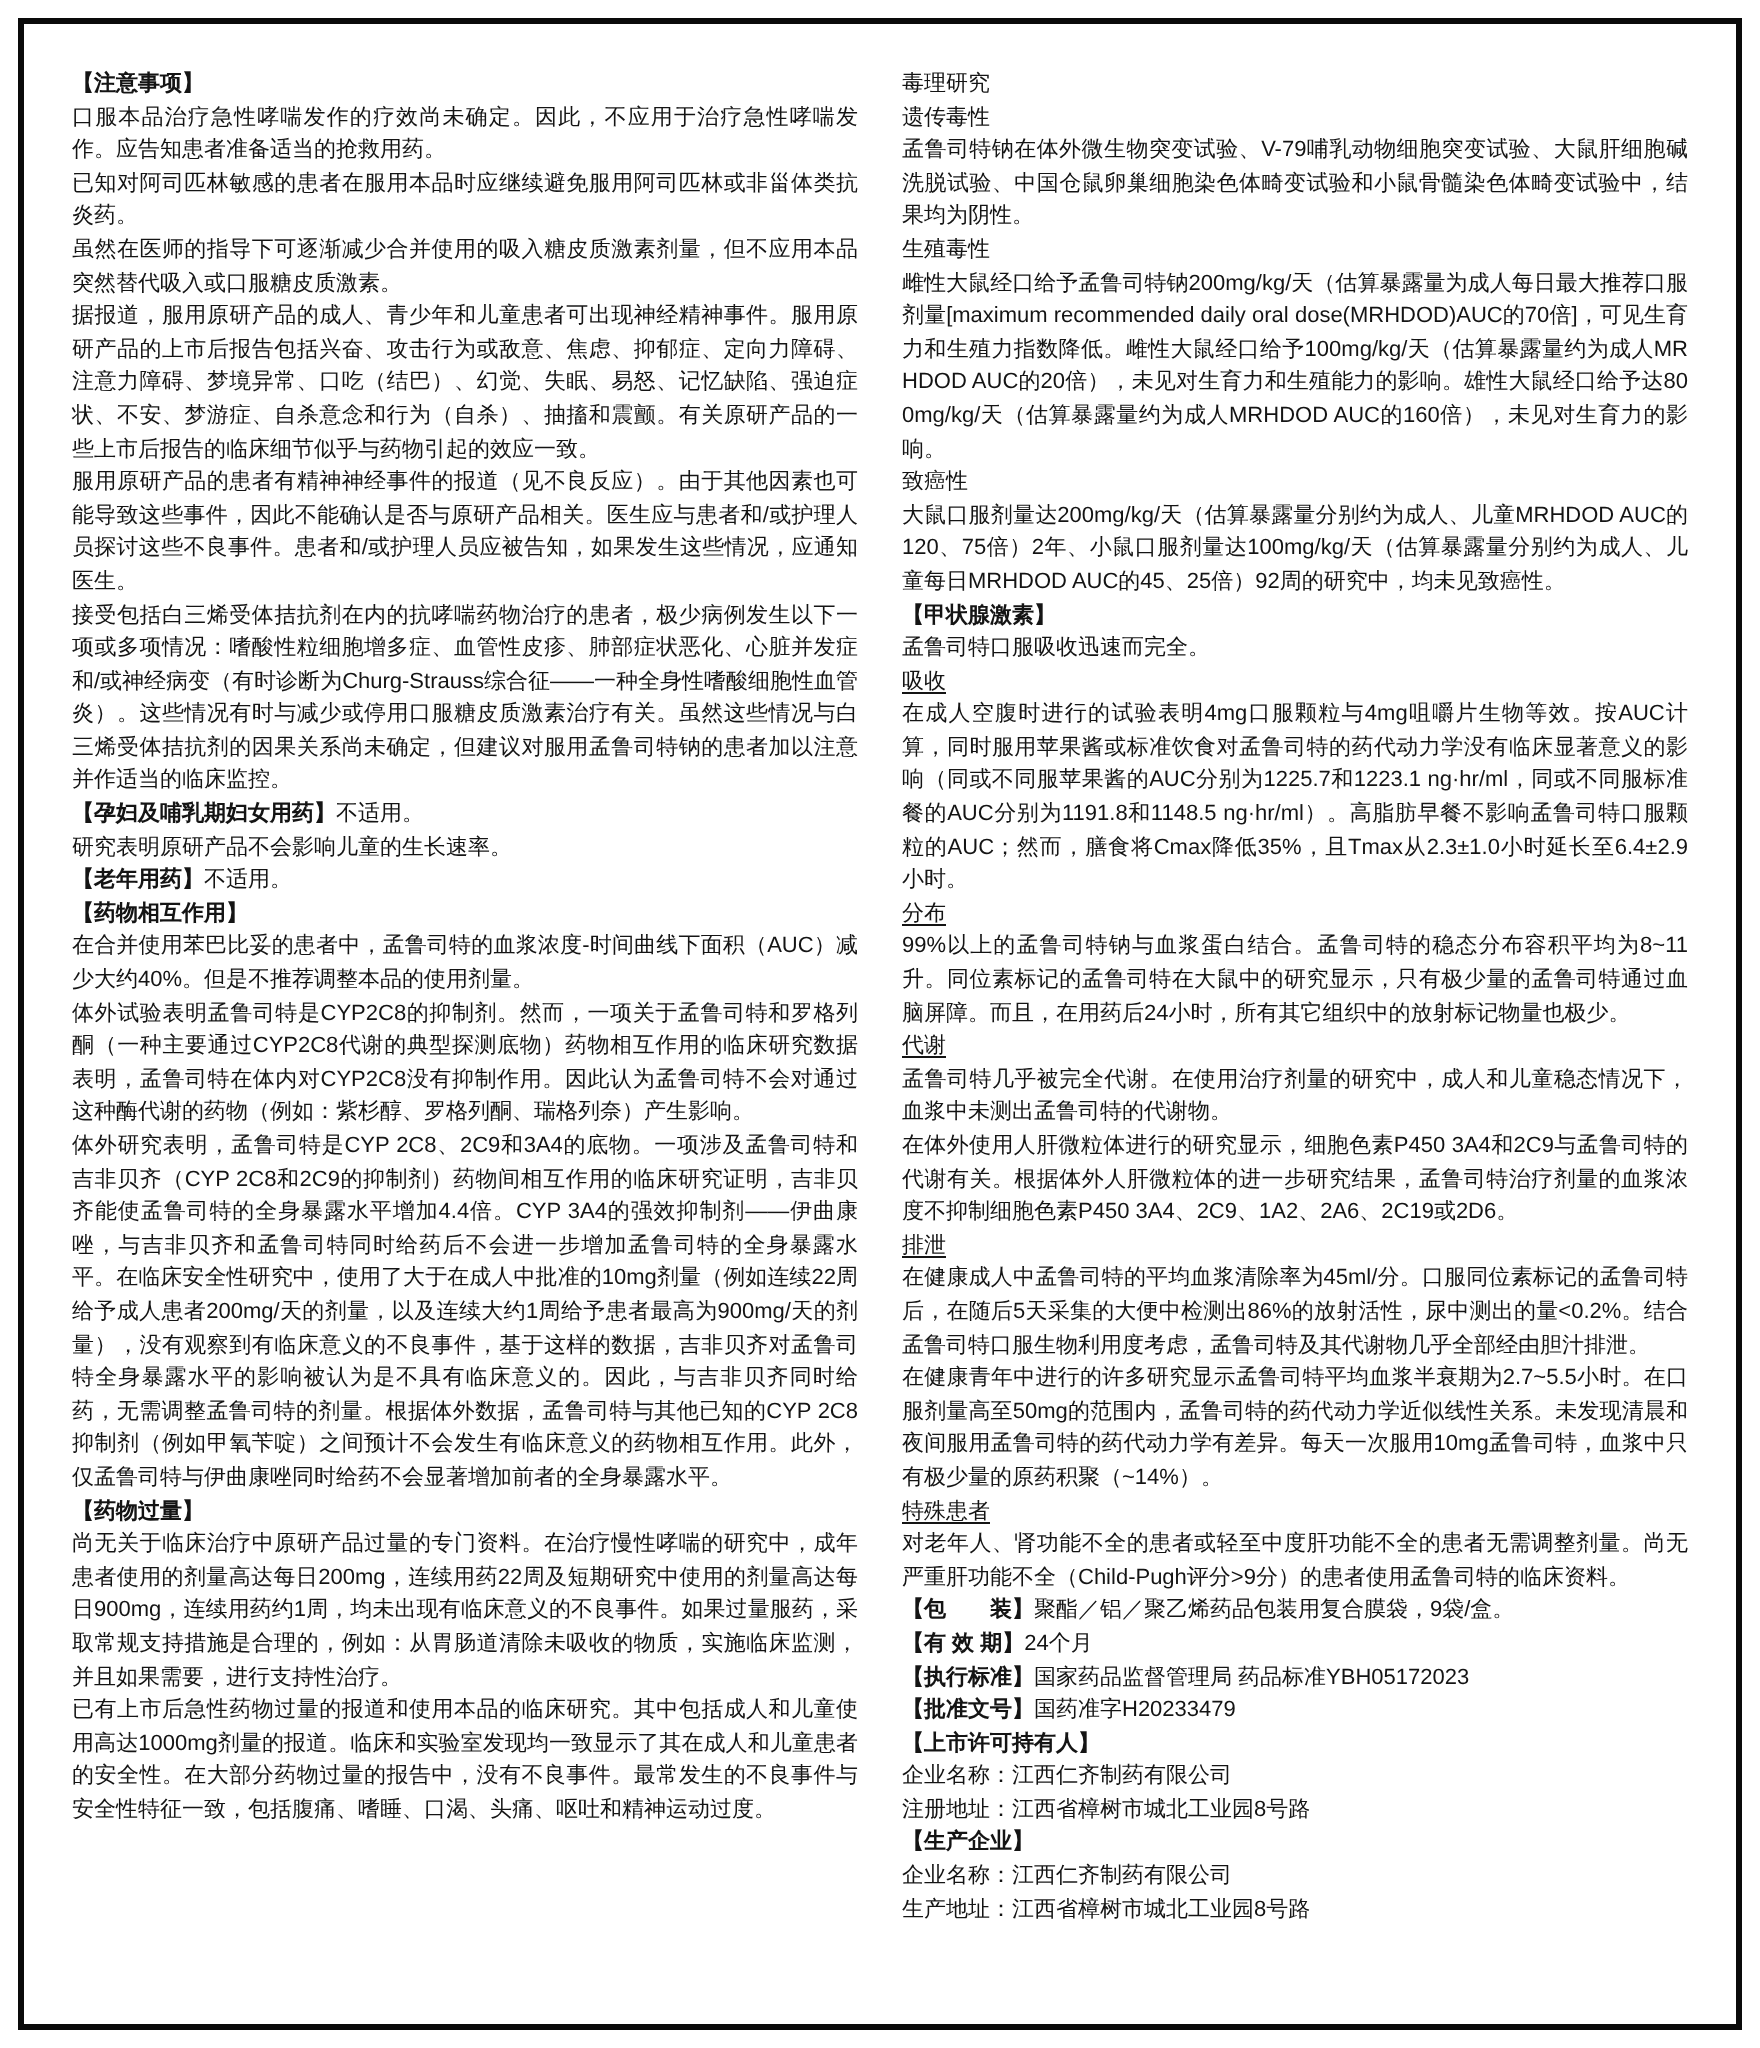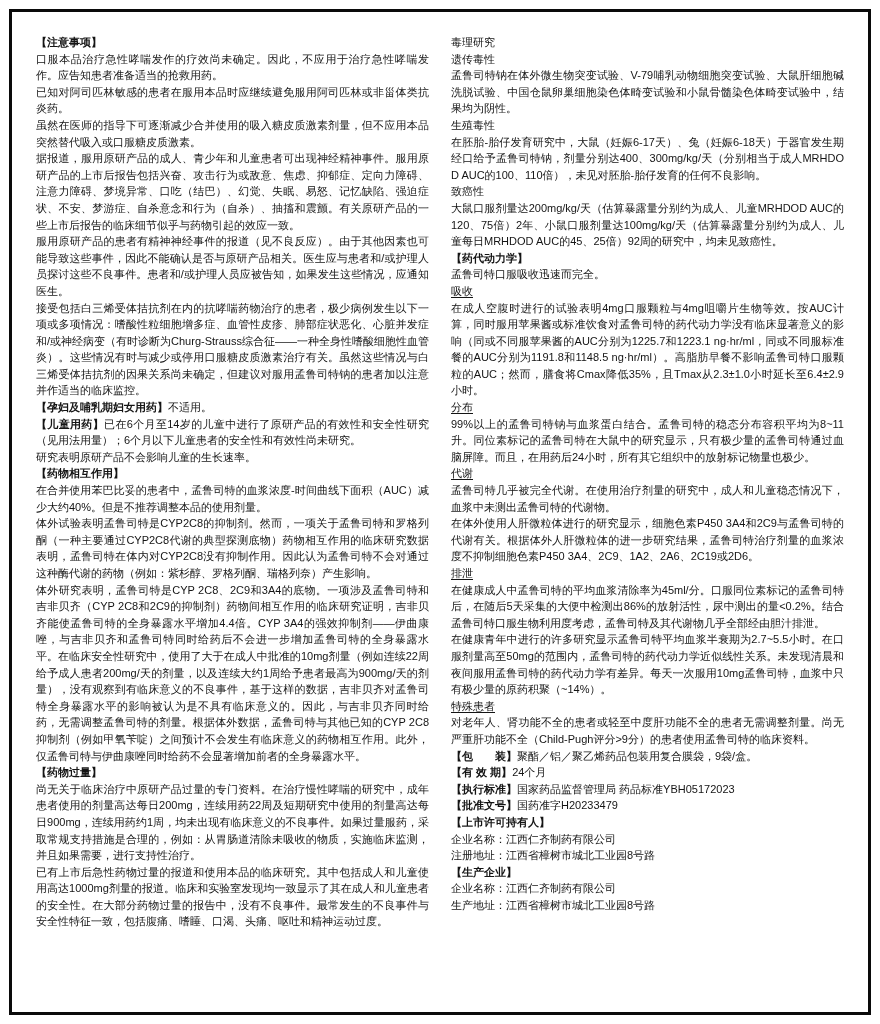--- a/index.html
+++ b/index.html
@@ -55,39 +55,39 @@
     <div class="cols">
       <div class="col">
           <p class="blk v-heading"><span class="bhead">【注意事项】</span></p>
           <p class="blk v-para"><span>口服本品治疗急性哮喘发作的疗效尚未确定。因此，不应用于治疗急性哮喘发作。应告知患者准备适当的抢救用药。</span></p>
           <p class="blk v-para"><span>已知对阿司匹林敏感的患者在服用本品时应继续避免服用阿司匹林或非甾体类抗炎药。</span></p>
           <p class="blk v-para"><span>虽然在医师的指导下可逐渐减少合并使用的吸入糖皮质激素剂量，但不应用本品突然替代吸入或口服糖皮质激素。</span></p>
           <p class="blk v-para"><span>据报道，服用原研产品的成人、青少年和儿童患者可出现神经精神事件。服用原研产品的上市后报告包括兴奋、攻击行为或敌意、焦虑、抑郁症、定向力障碍、注意力障碍、梦境异常、口吃（结巴）、幻觉、失眠、易怒、记忆缺陷、强迫症状、不安、梦游症、自杀意念和行为（自杀）、抽搐和震颤。有关原研产品的一些上市后报告的临床细节似乎与药物引起的效应一致。</span></p>
           <p class="blk v-para"><span>服用原研产品的患者有精神神经事件的报道（见不良反应）。由于其他因素也可能导致这些事件，因此不能确认是否与原研产品相关。医生应与患者和/或护理人员探讨这些不良事件。患者和/或护理人员应被告知，如果发生这些情况，应通知医生。</span></p>
           <p class="blk v-para"><span>接受包括白三烯受体拮抗剂在内的抗哮喘药物治疗的患者，极少病例发生以下一项或多项情况：嗜酸性粒细胞增多症、血管性皮疹、肺部症状恶化、心脏并发症和/或神经病变（有时诊断为Churg-Strauss综合征——一种全身性嗜酸细胞性血管炎）。这些情况有时与减少或停用口服糖皮质激素治疗有关。虽然这些情况与白三烯受体拮抗剂的因果关系尚未确定，但建议对服用孟鲁司特钠的患者加以注意并作适当的临床监控。</span></p>
           <p class="blk v-inline"><span class="bhead">【孕妇及哺乳期妇女用药】</span><span>不适用。</span></p>
-          <p class="blk v-inline"><span class="bhead">【儿童用药】</span><span>已在6个月至14岁的儿童中进行了原研产品的有效性和安全性研究（见用法用量）；6个月以下儿童患者的安全性和有效性尚未研究。</span></p>
           <p class="blk v-para"><span>研究表明原研产品不会影响儿童的生长速率。</span></p>
+          <p class="blk v-inline"><span class="bhead">【老年用药】</span><span>不适用。</span></p>
           <p class="blk v-heading"><span class="bhead">【药物相互作用】</span></p>
           <p class="blk v-para"><span>在合并使用苯巴比妥的患者中，孟鲁司特的血浆浓度-时间曲线下面积（AUC）减少大约40%。但是不推荐调整本品的使用剂量。</span></p>
           <p class="blk v-para"><span>体外试验表明孟鲁司特是CYP2C8的抑制剂。然而，一项关于孟鲁司特和罗格列酮（一种主要通过CYP2C8代谢的典型探测底物）药物相互作用的临床研究数据表明，孟鲁司特在体内对CYP2C8没有抑制作用。因此认为孟鲁司特不会对通过这种酶代谢的药物（例如：紫杉醇、罗格列酮、瑞格列奈）产生影响。</span></p>
           <p class="blk v-para"><span>体外研究表明，孟鲁司特是CYP 2C8、2C9和3A4的底物。一项涉及孟鲁司特和吉非贝齐（CYP 2C8和2C9的抑制剂）药物间相互作用的临床研究证明，吉非贝齐能使孟鲁司特的全身暴露水平增加4.4倍。CYP 3A4的强效抑制剂——伊曲康唑，与吉非贝齐和孟鲁司特同时给药后不会进一步增加孟鲁司特的全身暴露水平。在临床安全性研究中，使用了大于在成人中批准的10mg剂量（例如连续22周给予成人患者200mg/天的剂量，以及连续大约1周给予患者最高为900mg/天的剂量），没有观察到有临床意义的不良事件，基于这样的数据，吉非贝齐对孟鲁司特全身暴露水平的影响被认为是不具有临床意义的。因此，与吉非贝齐同时给药，无需调整孟鲁司特的剂量。根据体外数据，孟鲁司特与其他已知的CYP 2C8抑制剂（例如甲氧苄啶）之间预计不会发生有临床意义的药物相互作用。此外，仅孟鲁司特与伊曲康唑同时给药不会显著增加前者的全身暴露水平。</span></p>
           <p class="blk v-heading"><span class="bhead">【药物过量】</span></p>
           <p class="blk v-para"><span>尚无关于临床治疗中原研产品过量的专门资料。在治疗慢性哮喘的研究中，成年患者使用的剂量高达每日200mg，连续用药22周及短期研究中使用的剂量高达每日900mg，连续用药约1周，均未出现有临床意义的不良事件。如果过量服药，采取常规支持措施是合理的，例如：从胃肠道清除未吸收的物质，实施临床监测，并且如果需要，进行支持性治疗。</span></p>
           <p class="blk v-para"><span>已有上市后急性药物过量的报道和使用本品的临床研究。其中包括成人和儿童使用高达1000mg剂量的报道。临床和实验室发现均一致显示了其在成人和儿童患者的安全性。在大部分药物过量的报告中，没有不良事件。最常发生的不良事件与安全性特征一致，包括腹痛、嗜睡、口渴、头痛、呕吐和精神运动过度。</span></p>
         </div>
       <div class="col">
           <p class="blk v-subhead"><span>毒理研究</span></p>
           <p class="blk v-subhead"><span>遗传毒性</span></p>
           <p class="blk v-para"><span>孟鲁司特钠在体外微生物突变试验、V-79哺乳动物细胞突变试验、大鼠肝细胞碱洗脱试验、中国仓鼠卵巢细胞染色体畸变试验和小鼠骨髓染色体畸变试验中，结果均为阴性。</span></p>
           <p class="blk v-subhead"><span>生殖毒性</span></p>
-          <p class="blk v-para"><span>在胚胎-胎仔发育研究中，大鼠（妊娠6-17天）、兔（妊娠6-18天）于器官发生期经口给予孟鲁司特钠，剂量分别达400、300mg/kg/天（分别相当于成人MRHDOD AUC的100、110倍），未见对胚胎-胎仔发育的任何不良影响。</span></p>
+          <p class="blk v-para"><span>雌性大鼠经口给予孟鲁司特钠200mg/kg/天（估算暴露量为成人每日最大推荐口服剂量[maximum recommended daily oral dose(MRHDOD)AUC的70倍]，可见生育力和生殖力指数降低。雌性大鼠经口给予100mg/kg/天（估算暴露量约为成人MRHDOD AUC的20倍），未见对生育力和生殖能力的影响。雄性大鼠经口给予达800mg/kg/天（估算暴露量约为成人MRHDOD AUC的160倍），未见对生育力的影响。</span></p>
           <p class="blk v-subhead"><span>致癌性</span></p>
           <p class="blk v-para"><span>大鼠口服剂量达200mg/kg/天（估算暴露量分别约为成人、儿童MRHDOD AUC的120、75倍）2年、小鼠口服剂量达100mg/kg/天（估算暴露量分别约为成人、儿童每日MRHDOD AUC的45、25倍）92周的研究中，均未见致癌性。</span></p>
-          <p class="blk v-heading"><span class="bhead">【药代动力学】</span></p>
+          <p class="blk v-heading"><span class="bhead">【甲状腺激素】</span></p>
           <p class="blk v-para"><span>孟鲁司特口服吸收迅速而完全。</span></p>
           <p class="blk v-underhead"><span>吸收</span></p>
           <p class="blk v-para"><span>在成人空腹时进行的试验表明4mg口服颗粒与4mg咀嚼片生物等效。按AUC计算，同时服用苹果酱或标准饮食对孟鲁司特的药代动力学没有临床显著意义的影响（同或不同服苹果酱的AUC分别为1225.7和1223.1 ng·hr/ml，同或不同服标准餐的AUC分别为1191.8和1148.5 ng·hr/ml）。高脂肪早餐不影响孟鲁司特口服颗粒的AUC；然而，膳食将Cmax降低35%，且Tmax从2.3±1.0小时延长至6.4±2.9小时。</span></p>
           <p class="blk v-underhead"><span>分布</span></p>
           <p class="blk v-para"><span>99%以上的孟鲁司特钠与血浆蛋白结合。孟鲁司特的稳态分布容积平均为8~11升。同位素标记的孟鲁司特在大鼠中的研究显示，只有极少量的孟鲁司特通过血脑屏障。而且，在用药后24小时，所有其它组织中的放射标记物量也极少。</span></p>
           <p class="blk v-underhead"><span>代谢</span></p>
           <p class="blk v-para"><span>孟鲁司特几乎被完全代谢。在使用治疗剂量的研究中，成人和儿童稳态情况下，血浆中未测出孟鲁司特的代谢物。</span></p>
           <p class="blk v-para"><span>在体外使用人肝微粒体进行的研究显示，细胞色素P450 3A4和2C9与孟鲁司特的代谢有关。根据体外人肝微粒体的进一步研究结果，孟鲁司特治疗剂量的血浆浓度不抑制细胞色素P450 3A4、2C9、1A2、2A6、2C19或2D6。</span></p>
           <p class="blk v-underhead"><span>排泄</span></p>
           <p class="blk v-para"><span>在健康成人中孟鲁司特的平均血浆清除率为45ml/分。口服同位素标记的孟鲁司特后，在随后5天采集的大便中检测出86%的放射活性，尿中测出的量&lt;0.2%。结合孟鲁司特口服生物利用度考虑，孟鲁司特及其代谢物几乎全部经由胆汁排泄。</span></p>

